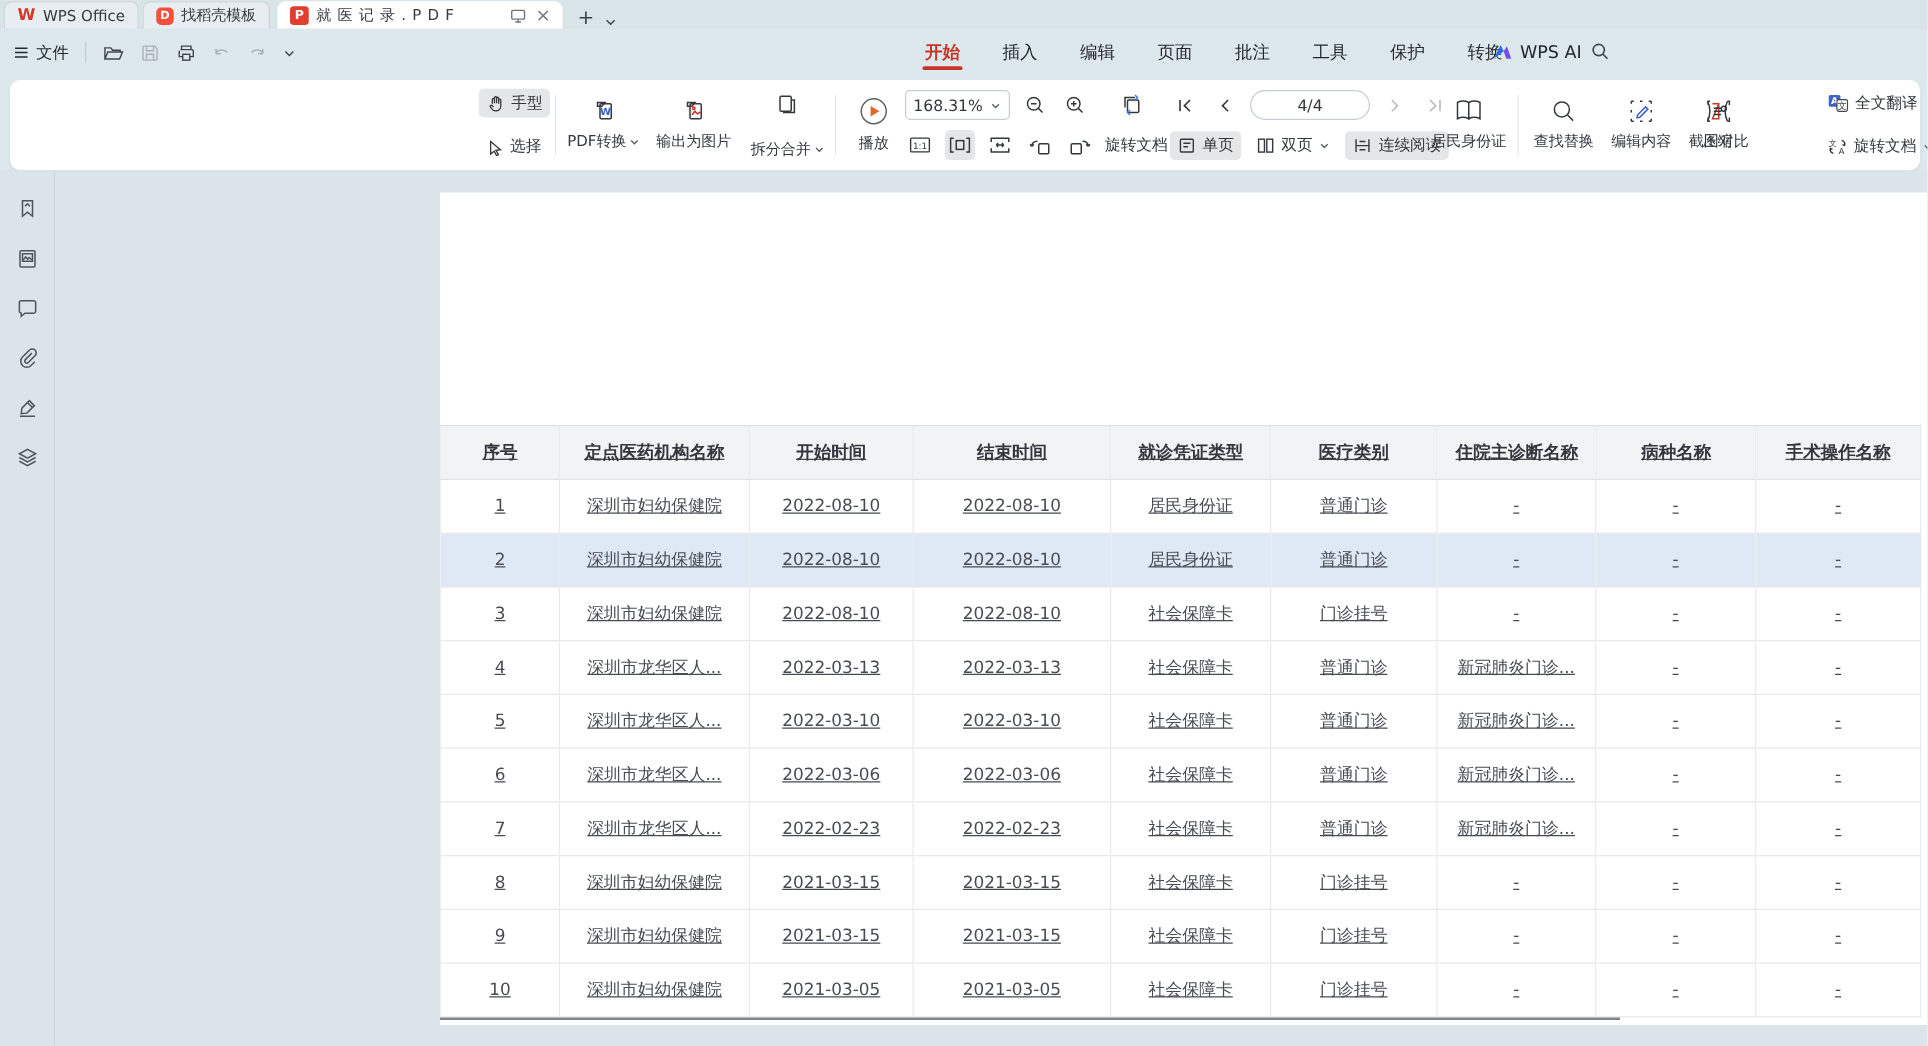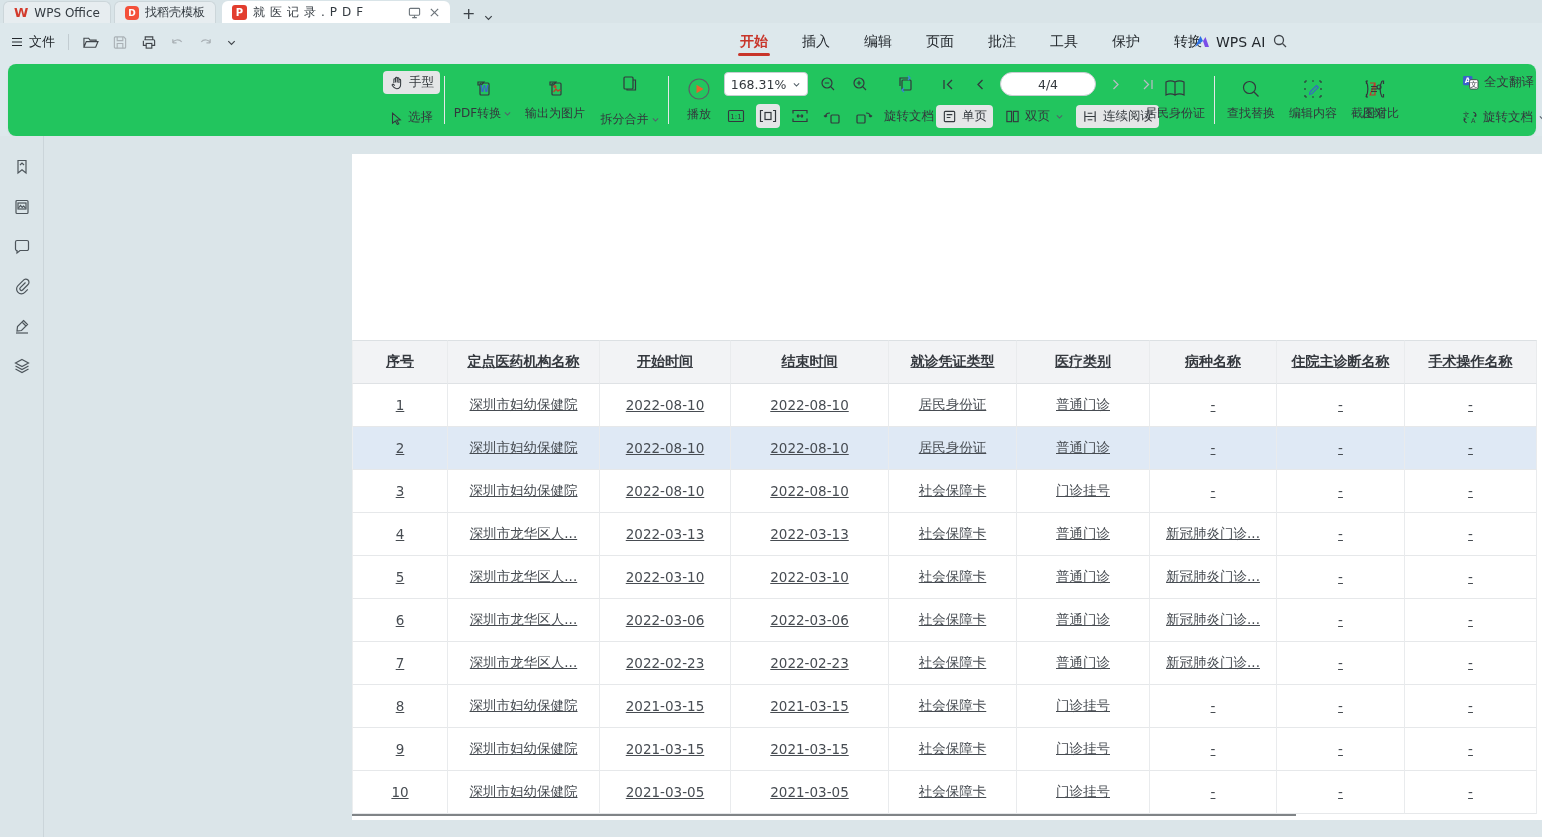--- a/index.html
+++ b/index.html
@@ -37,21 +37,21 @@
   .menu-item { font-size:14px; color:#23282d; position:relative; padding:8px 2px; }
   .menu-item.active { color:#c8352a; font-weight:bold; }
   .menu-item.active::after { content:""; position:absolute; left:0; right:0; bottom:3px;
     height:3px; background:#c8352a; border-radius:2px; }
   .wpsai { position:absolute; left:1194px; top:0; height:38px; display:flex; align-items:center;
     gap:6px; font-size:14px; color:#23282d; }
   .menusearch { position:absolute; left:1272px; top:10px; color:#41464b; }
 
   
   .toolbar { position:absolute; left:8px; top:64px; width:1528px; height:72px;
-    background:#22c55e; border-radius:8px; box-shadow:0 1px 2px rgba(60,80,90,.08); }
+    background:#ffffff; border-radius:8px; box-shadow:0 1px 2px rgba(60,80,90,.08); }
   .tb { position:absolute; color:#33383d; }
   .tbdiv { position:absolute; top:12px; width:1px; height:48px; background:#e4e7e9; }
   .bigbtn { display:flex; flex-direction:column; align-items:center; justify-content:center;
     gap:5px; font-size:12px; height:60px; top:6px; color:#33383d; }
   .bigbtn .lbl { display:flex; align-items:center; gap:2px; white-space:nowrap; }
   .row-btn { display:flex; align-items:center; gap:5px; font-size:12.5px; padding:3px 6px;
     border-radius:4px; white-space:nowrap; }
   .hl { background:#e4e6e7; }
   .stack { display:flex; flex-direction:column; justify-content:space-between; height:58px; top:7px; }
   .hrow { display:flex; align-items:center; gap:8px; height:26px; }
@@ -476,22 +476,22 @@
 
   <div class="page">
     <div class="rtable">
         <div class="tr head">
           <div class="td" style="width: 96px;">序号</div>
           <div class="td" style="width: 152px;">定点医药机构名称</div>
           <div class="td" style="width: 131px;">开始时间</div>
           <div class="td" style="width: 158px;">结束时间</div>
           <div class="td" style="width: 128px;">就诊凭证类型</div>
           <div class="td" style="width: 133px;">医疗类别</div>
+          <div class="td" style="width: 128px;">住院主诊断名称</div>
           <div class="td" style="width: 127px;">病种名称</div>
-          <div class="td" style="width: 128px;">住院主诊断名称</div>
           <div class="td" style="width: 132px;">手术操作名称</div>
         </div>
         <div class="tr">
           <div class="td" style="width: 96px;">1</div>
           <div class="td" style="width: 152px;">深圳市妇幼保健院</div>
           <div class="td" style="width: 131px;">2022-08-10</div>
           <div class="td" style="width: 158px;">2022-08-10</div>
           <div class="td" style="width: 128px;">居民身份证</div>
           <div class="td" style="width: 133px;">普通门诊</div>
           <div class="td" style="width: 127px;">-</div>

